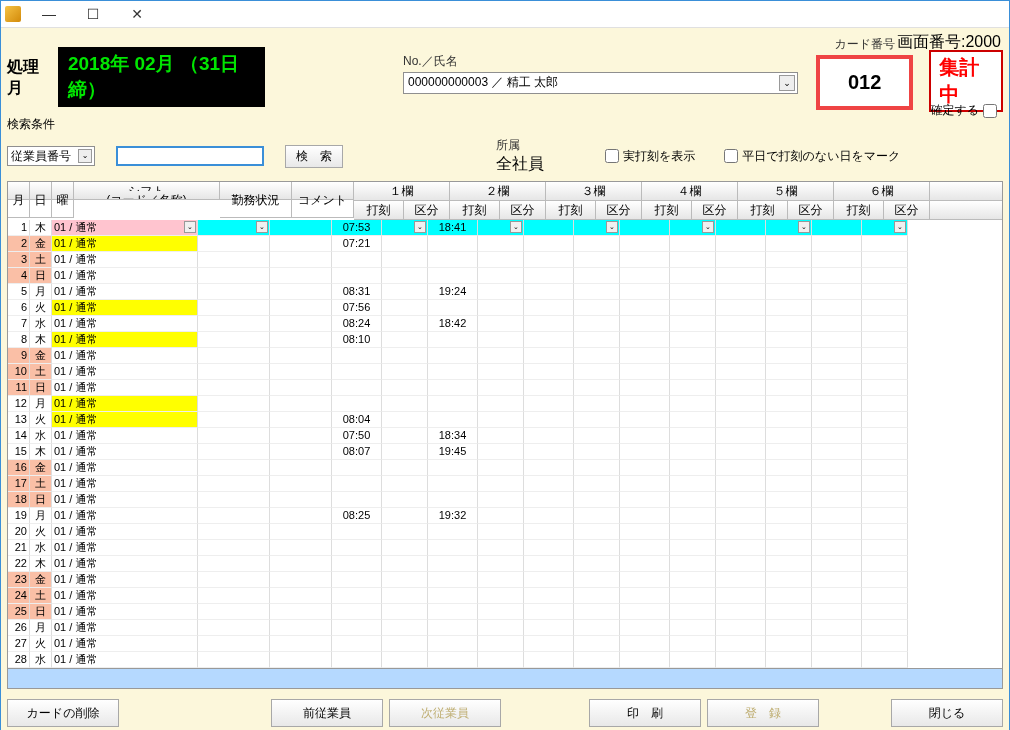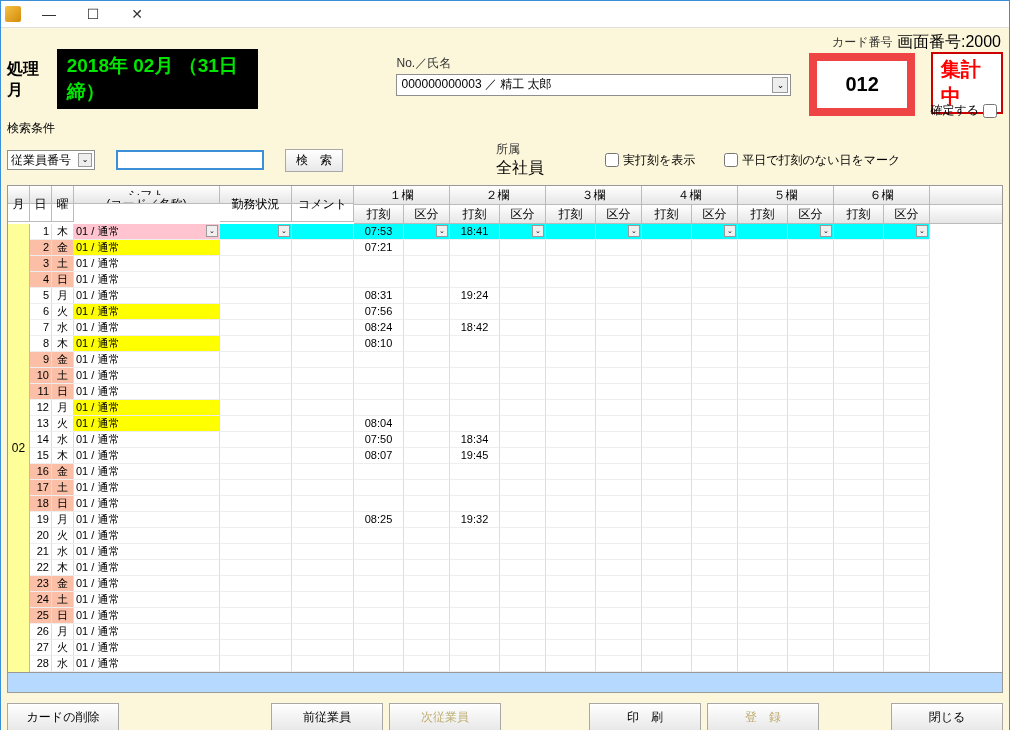--- a/index.html
+++ b/index.html
@@ -11,21 +11,21 @@
 .titlebar .winbtn { width: 44px; height: 26px; text-align: center; line-height: 26px; font-size: 14px; color: #333; cursor: pointer; }
 .content { flex: 1; background: #fcf7db; padding: 6px 6px 8px 6px; display: flex; flex-direction: column; position: relative; }
 .toprow { display: flex; align-items: center; gap: 8px; }
 .proc-label { font-size: 16px; font-weight: bold; margin-top: 10px; }
 .proc-badge { background: #000; color: #00e600; font-weight: bold; font-size: 19px; padding: 4px 10px; margin-top: 8px; }
 .name-block { margin-left: 130px; }
 .label { font-size: 12px; color: #333; }
 .name-combo { width: 395px; height: 22px; border: 1px solid #8f8f8f; background: #fff; display: flex; align-items: center; padding: 0 4px; position: relative; margin-top: 2px; }
 .name-combo .dd { position: absolute; right: 2px; top: 2px; width: 16px; height: 16px; border: 1px solid #999; background: #eee; text-align: center; font-size: 9px; line-height: 14px; }
 .card-block { margin-left: 10px; text-align: center; }
-.card-box { border: 8px solid #ef4444; background: #fff; padding: 12px 28px; font-size: 20px; font-weight: bold; margin-top: 2px; }
+.card-box { border: 4px solid #ef4444; background: #fff; padding: 12px 28px; font-size: 20px; font-weight: bold; margin-top: 2px; }
 .status-badge { border: 2px solid #cc0000; background: #fff; color: #ff0000; font-size: 20px; font-weight: bold; padding: 2px 8px; margin-left: 8px; margin-top: 16px; }
 .screen-no { position: absolute; right: 8px; top: 4px; font-size: 16px; }
 .confirm-row { position: absolute; right: 12px; top: 74px; display: flex; align-items: center; gap: 4px; }
 .confirm-row input { width: 14px; height: 14px; }
 .row2 { display: flex; align-items: center; margin-top: 4px; gap: 21px; }
 .combo-small { width: 88px; height: 20px; border: 1px solid #8f8f8f; background: #fff; display: flex; align-items: center; padding: 0 3px; position: relative; }
 .combo-small .dd { position: absolute; right: 2px; top: 2px; width: 14px; height: 14px; border: 1px solid #999; background: #eee; text-align: center; font-size: 8px; line-height: 12px; }
 .text-input { width: 148px; height: 20px; border: 2px solid #3a8fd8; background: #fff; padding: 0 3px; }
 .btn { border: 1px solid #a8a8a8; background: linear-gradient(#fff,#e8e8e8); padding: 2px 10px; cursor: pointer; }
 .belong-block { margin-left: 132px; }
@@ -158,21 +158,20 @@
               <div class="hc wk">区分</div>
               <div class="hc wt">打刻</div>
               <div class="hc wk">区分</div>
               <div class="hc wt">打刻</div>
               <div class="hc wk">区分</div>
             </div>
           </div>
       </div>
 
       <div style="display:flex;flex:1;overflow:hidden;">
-        <div class="month-cell">02</div>
         <div class="grid-body" id="grid-body" style="flex:1;">
             <div class="gr">
               <div class="gc wd r ">1</div>
               <div class="gc wday ">木</div>
               <div class="gc wshift l dd-cell pink">01 / 通常<div class="dd">⌄</div></div>
               <div class="gc wwork dd-cell cyan">
                 <div class="dd">⌄</div>
               </div>
               <div class="gc wcom cyan"></div>
               <div class="gc wt cyan">07:53</div>

